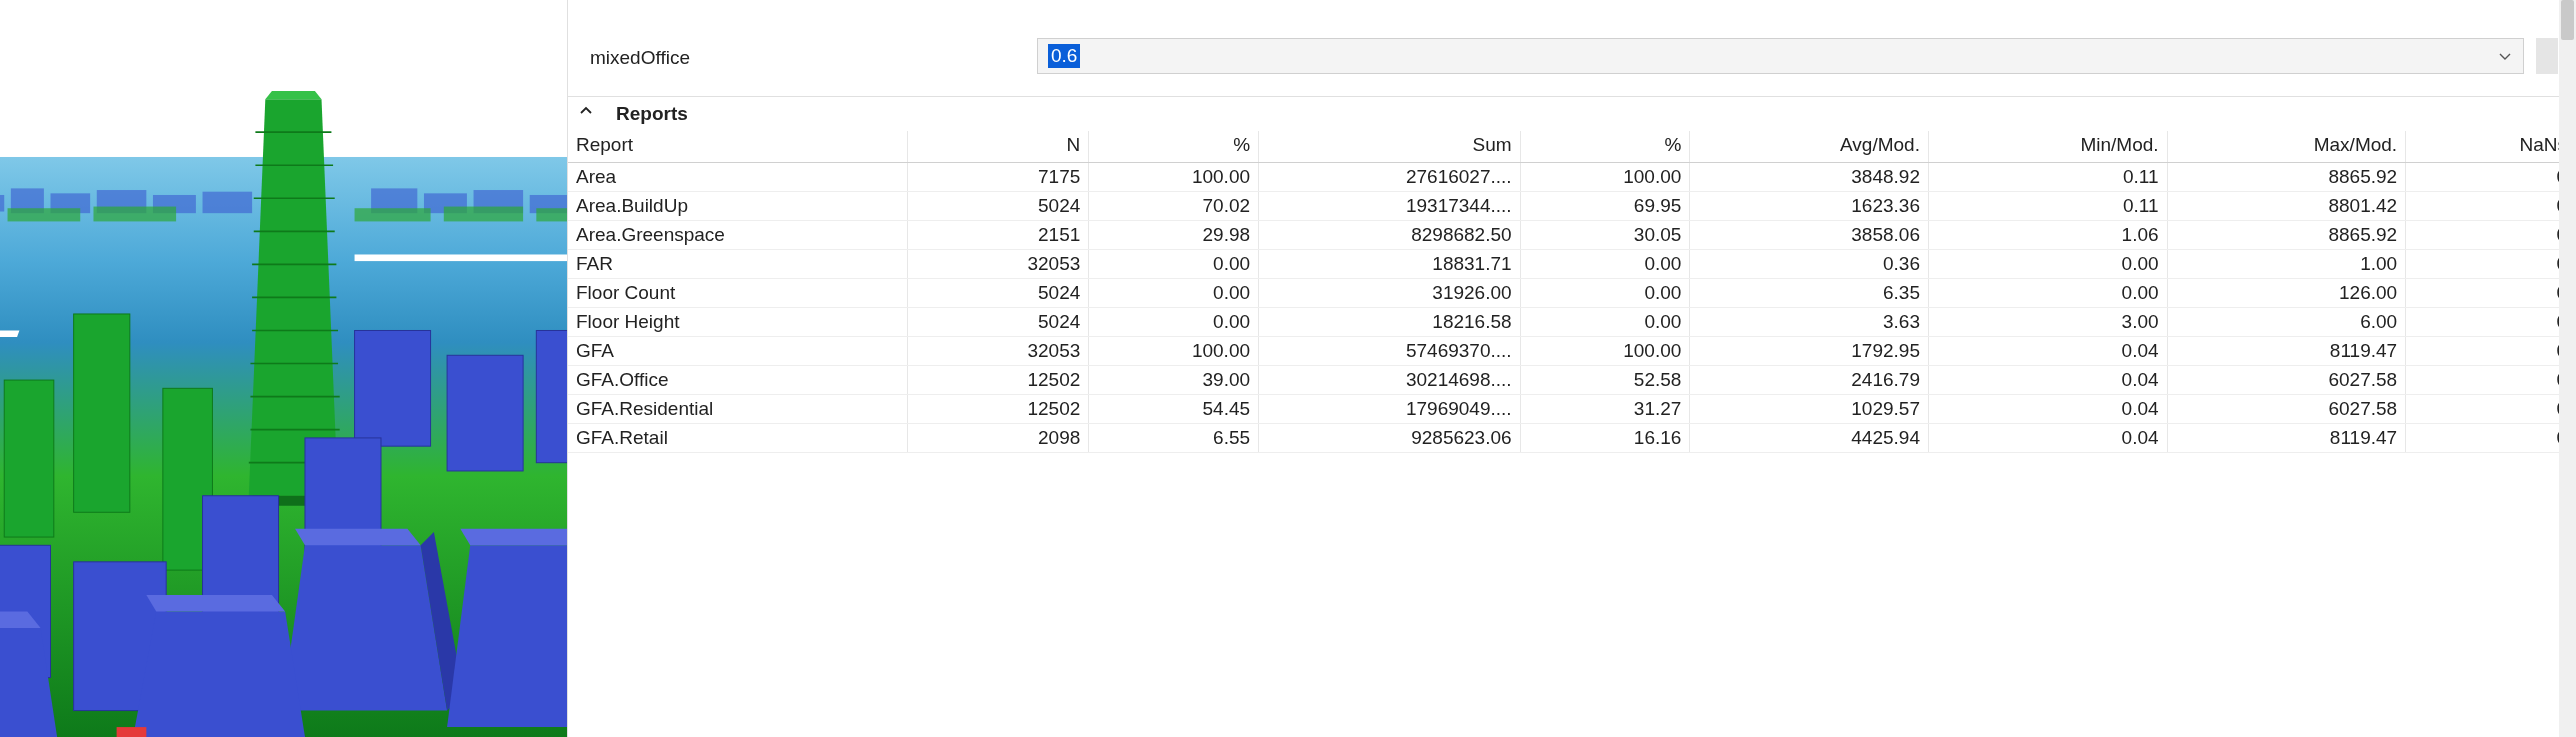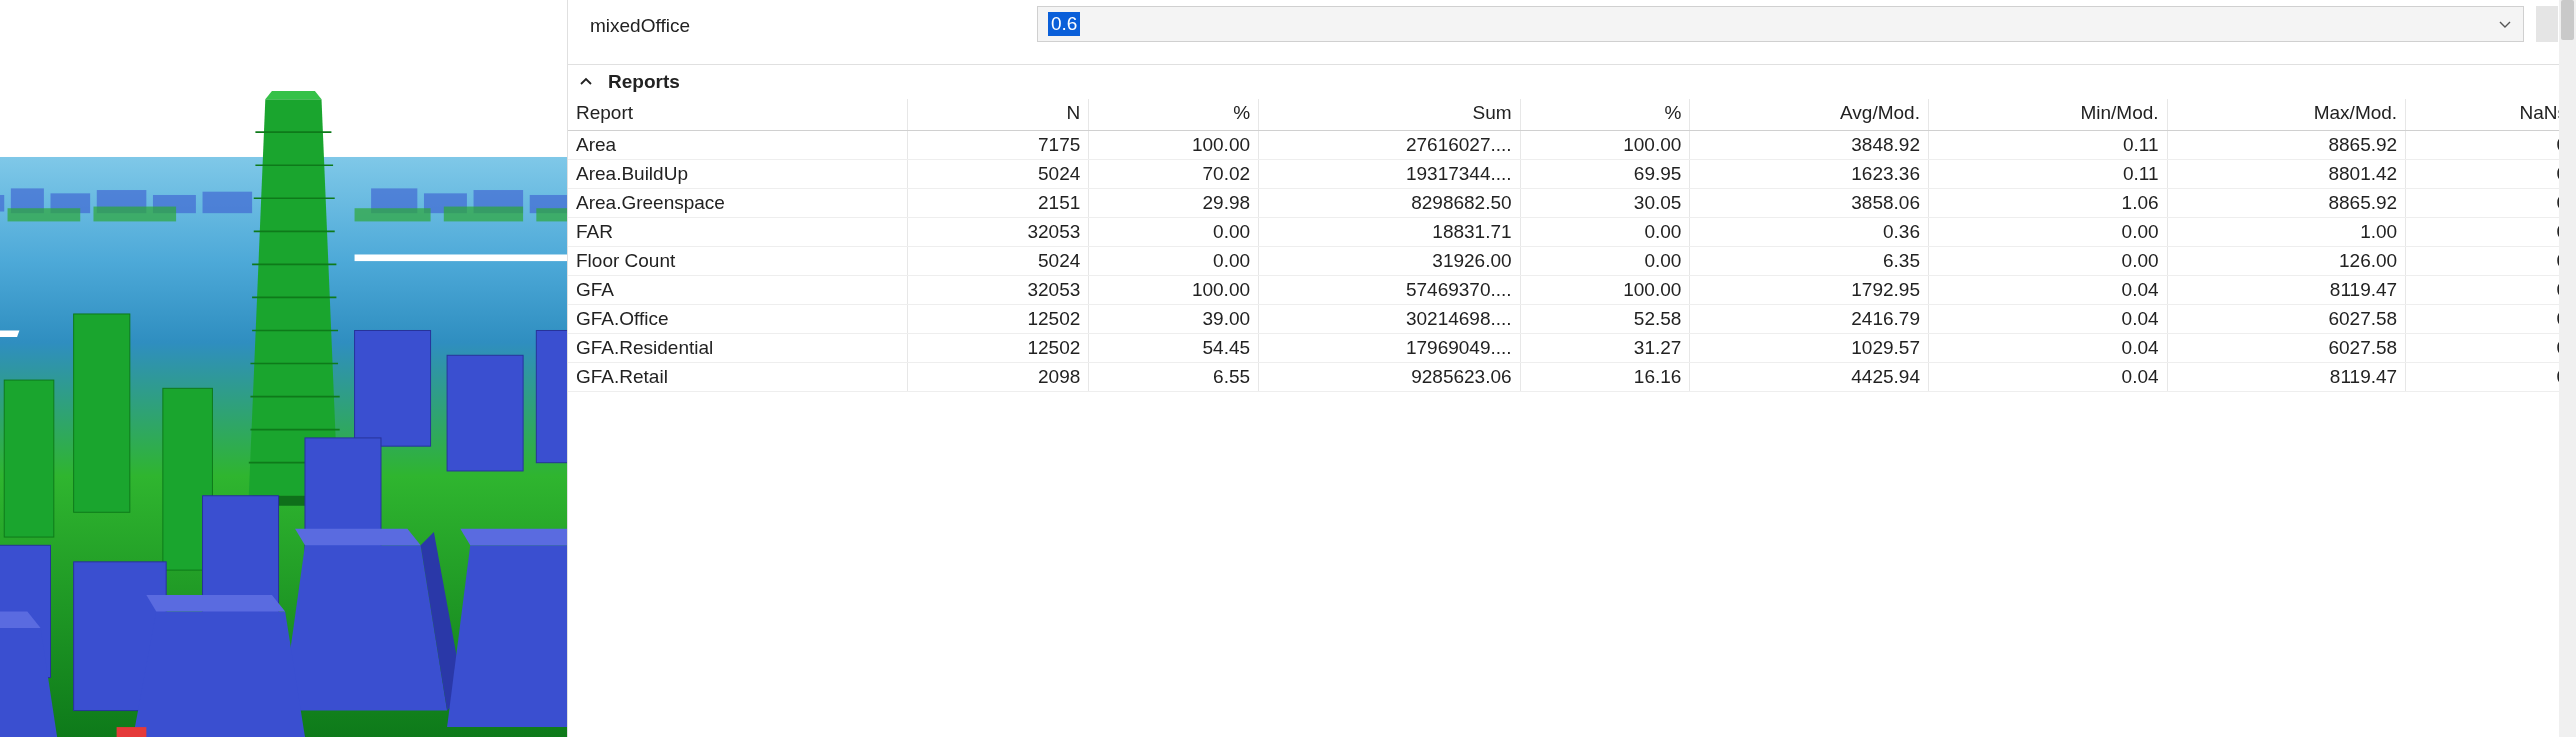--- a/index.html
+++ b/index.html
@@ -34,20 +34,21 @@
     display: flex;
     flex-direction: column;
     border-left: 1px solid #e0e0e0;
     position: relative;
   }
   .attr-row {
     display: flex;
     align-items: center;
     padding: 6px 18px 22px 22px;
     gap: 12px;
+    margin-top: 32px;
   }
   .attr-label {
     flex: 0 0 435px;
     font-size: 19px;
     padding-top: 4px;
   }
   .attr-select {
     flex: 1 1 auto;
     height: 36px;
     border: 1px solid #d0d0d0;
@@ -73,22 +74,22 @@
     width: 16px; height: 16px;
     pointer-events: none;
   }
   .gutter-btn {
     flex: 0 0 22px;
     height: 36px;
     background: #e5e5e5;
   }
   .section-header {
     display: flex;
-    align-items: center;
-    gap: 14px;
+    align-items: flex-start;
+    gap: 22px;
     padding: 6px 10px 6px 10px;
     border-top: 1px solid #e0e0e0;
     font-weight: 600;
     font-size: 19px;
     cursor: pointer;
   }
   .section-header .caret {
     width: 16px; height: 16px;
   }
   .table-wrap {
@@ -365,20 +366,31 @@
               <td>5024</td>
               <td>0.00</td>
               <td>31926.00</td>
               <td>0.00</td>
               <td>6.35</td>
               <td>0.00</td>
               <td>126.00</td>
               <td>0</td>
             </tr>
             <tr>
+              <td>Floor Height</td>
+              <td>5024</td>
+              <td>0.00</td>
+              <td>18216.58</td>
+              <td>0.00</td>
+              <td>3.63</td>
+              <td>3.00</td>
+              <td>6.00</td>
+              <td>0</td>
+            </tr>
+            <tr>
               <td>GFA</td>
               <td>32053</td>
               <td>100.00</td>
               <td>57469370....</td>
               <td>100.00</td>
               <td>1792.95</td>
               <td>0.04</td>
               <td>8119.47</td>
               <td>0</td>
             </tr>

